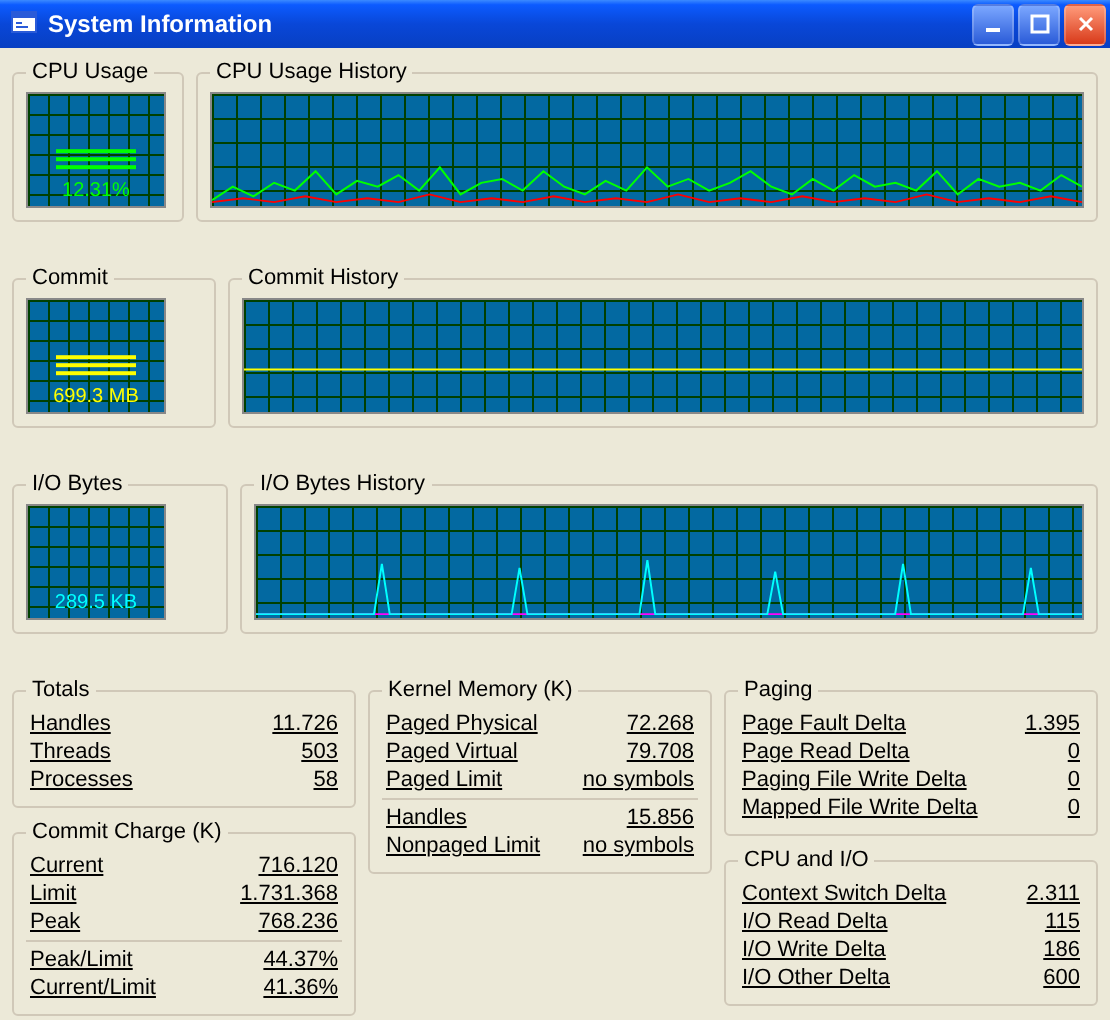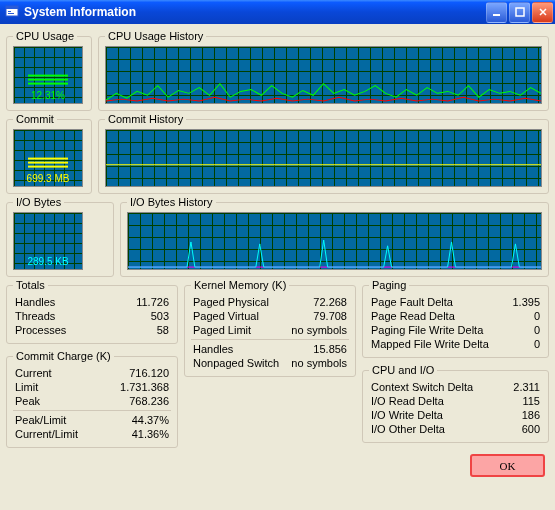--- a/index.html
+++ b/index.html
@@ -46,21 +46,21 @@
     border-radius: 3px;
     margin: 0;
     padding: 4px 6px 6px 6px;
     background: #ece9d8;
   }
   legend {
     font-size: 11px;
     color: #000;
     padding: 0 3px;
   }
-  .row { display: flex; gap: 6px; margin-bottom: 2px; }
+  .row { display: flex; gap: 6px; margin-bottom: 22px; }
   .graphbox {
     background: #0369a1;
     border: 1px solid #888;
     position: relative;
     overflow: hidden;
   }
   .smallbox { width: 70px; height: 58px; }
   .bigbox { flex: 1; height: 58px; }
   .grid {
     position: absolute; inset: 0;
@@ -84,21 +84,21 @@
     position: absolute; left: 50%; top: 50%;
     transform: translate(-50%, -60%);
     width: 40px; height: 24px;
     display: flex; flex-direction: column; justify-content: flex-end; gap: 2px;
   }
   .bars .bar { height: 2px; }
   .bars.green .bar { background: #00ff00; }
   .bars.yellow .bar { background: #ffff00; }
   .statsrow { display: flex; gap: 6px; }
   .statcol { flex: 1; display: flex; flex-direction: column; gap: 6px; }
-  .kv { display: flex; justify-content: space-between; padding: 1px 2px; }
+  .kv { display: flex; justify-content: space-between; padding: 1px 2px; text-decoration: underline; }
   .kv .k { }
   .kv .v { text-align: right; }
   .sep { border-top: 1px solid #d0c8b8; margin: 2px 0; }
   .btnrow { text-align: right; padding: 6px 4px 0 0; }
   button.ok {
     width: 75px; height: 23px;
     font-family: Tahoma; font-size: 11px;
     background: #fca5a5;
     border: 2px solid #ef4444;
     border-radius: 3px;
@@ -157,21 +157,21 @@
         <div class="grid"></div>
         <svg width="100%" height="100%" viewBox="0 0 420 58" preserveAspectRatio="none" style="position:absolute;inset:0">
           <polyline points="0,55 10,48 20,53 30,46 40,50 50,40 60,52 70,45 80,48 90,42 100,50 110,38 120,52 130,46 140,44 150,50 160,40 170,48 180,52 190,45 200,50 210,38 220,48 230,44 240,50 250,46 260,40 270,48 280,52 290,44 300,50 310,42 320,48 330,46 340,50 350,40 360,52 370,44 380,48 390,46 400,50 410,42 420,48" fill="none" stroke="#00ff00" stroke-width="1"></polyline>
           <polyline points="0,56 15,54 30,56 45,53 60,56 75,54 90,56 105,52 120,56 135,54 150,56 165,53 180,56 195,54 210,56 225,52 240,56 255,54 270,56 285,53 300,56 315,54 330,56 345,52 360,56 375,54 390,56 405,53 420,56" fill="none" stroke="#ff0000" stroke-width="1"></polyline>
         </svg>
       </div>
     </fieldset>
   </div>
 
   <div class="row">
-    <fieldset style="width:86px">
+    <fieldset style="width:102px">
       <legend>Commit</legend>
       <div class="graphbox smallbox">
         <div class="grid"></div>
         <div class="bars yellow">
             <div class="bar"></div>
             <div class="bar"></div>
             <div class="bar"></div>
           </div>
         <div class="gval yellow">699.3 MB</div>
       </div>
@@ -264,21 +264,21 @@
         <div class="kv">
             <span class="k">Paged Limit</span>
             <span class="v">no symbols</span>
           </div>
         <div class="sep"></div>
         <div class="kv">
             <span class="k">Handles</span>
             <span class="v">15.856</span>
           </div>
         <div class="kv">
-            <span class="k">Nonpaged Switch</span>
+            <span class="k">Nonpaged Limit</span>
             <span class="v">no symbols</span>
           </div>
       </fieldset>
     </div>
 
     <div class="statcol" style="flex:1">
       <fieldset>
         <legend>Paging</legend>
         <div class="kv">
             <span class="k">Page Fault Delta</span>

